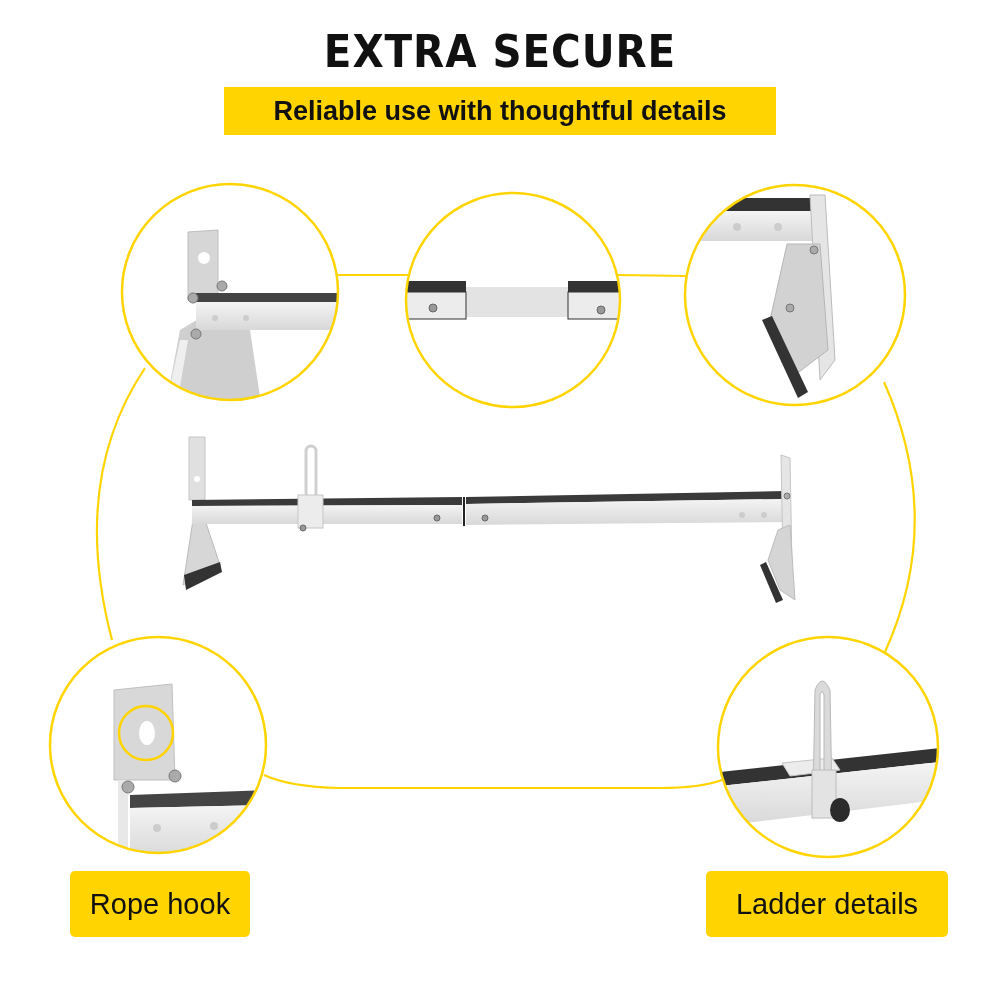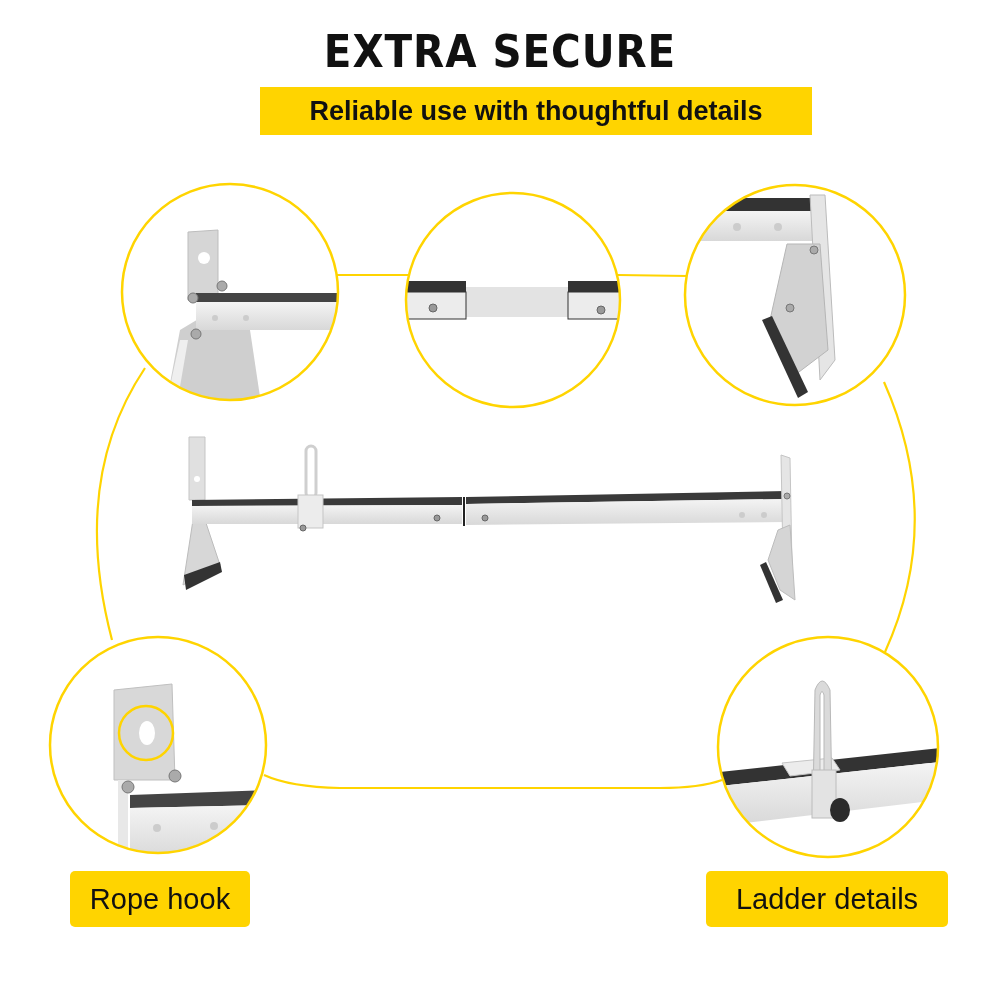--- a/index.html
+++ b/index.html
@@ -9,29 +9,29 @@
       font-family: "Liberation Sans", sans-serif;
     }
     .title {
       position: absolute; left: 0; top: 26px; width: 1000px; text-align: center;
       font-family: "DejaVu Sans", sans-serif; font-weight: bold;
       font-size: 44px; letter-spacing: 1px; color: #111111;
       transform: scaleX(0.92); transform-origin: center;
     }
     .banner {
       position: absolute; left: 224px; top: 87px; width: 552px; height: 48px;
-      background: #FFD400; display: flex; align-items: center; justify-content: center; margin-left: 36px;
+      background: #FFD400; display: flex; align-items: center; justify-content: center;
     }
     .banner span {
       font-family: "Liberation Sans", sans-serif; font-weight: bold;
       font-size: 27px; color: #111111;
     }
     .art { position: absolute; left: 0; top: 0; }
     .label {
-      position: absolute; height: 56px; background: #FFD400; border-radius: 5px;
+      position: absolute; height: 66px; background: #FFD400; border-radius: 5px;
       display: flex; align-items: center; justify-content: center;
       font-family: "Liberation Sans", sans-serif; font-size: 29px; color: #111111;
     }
     .label-rope { left: 70px; top: 871px; width: 180px; }
     .label-ladder { left: 706px; top: 871px; width: 242px; }
   </style>
 </head>
 <body>
 
 <div class="title">EXTRA SECURE</div>

